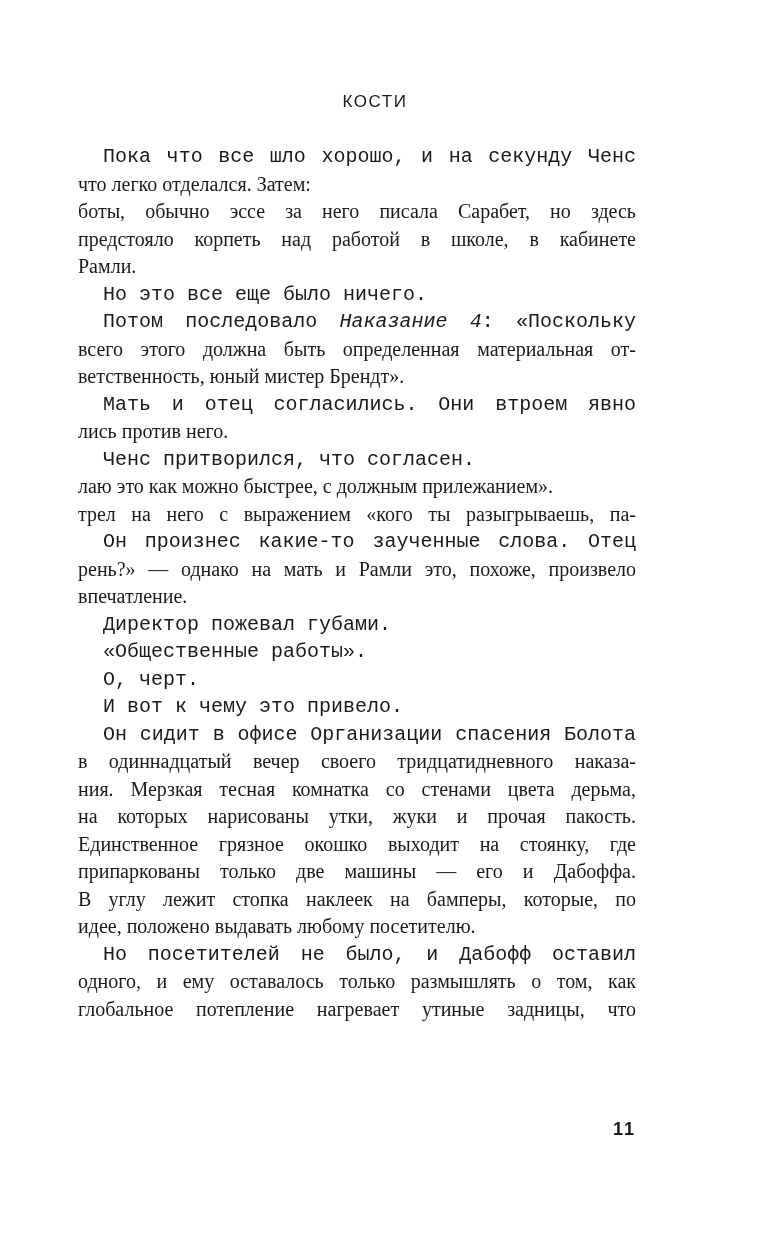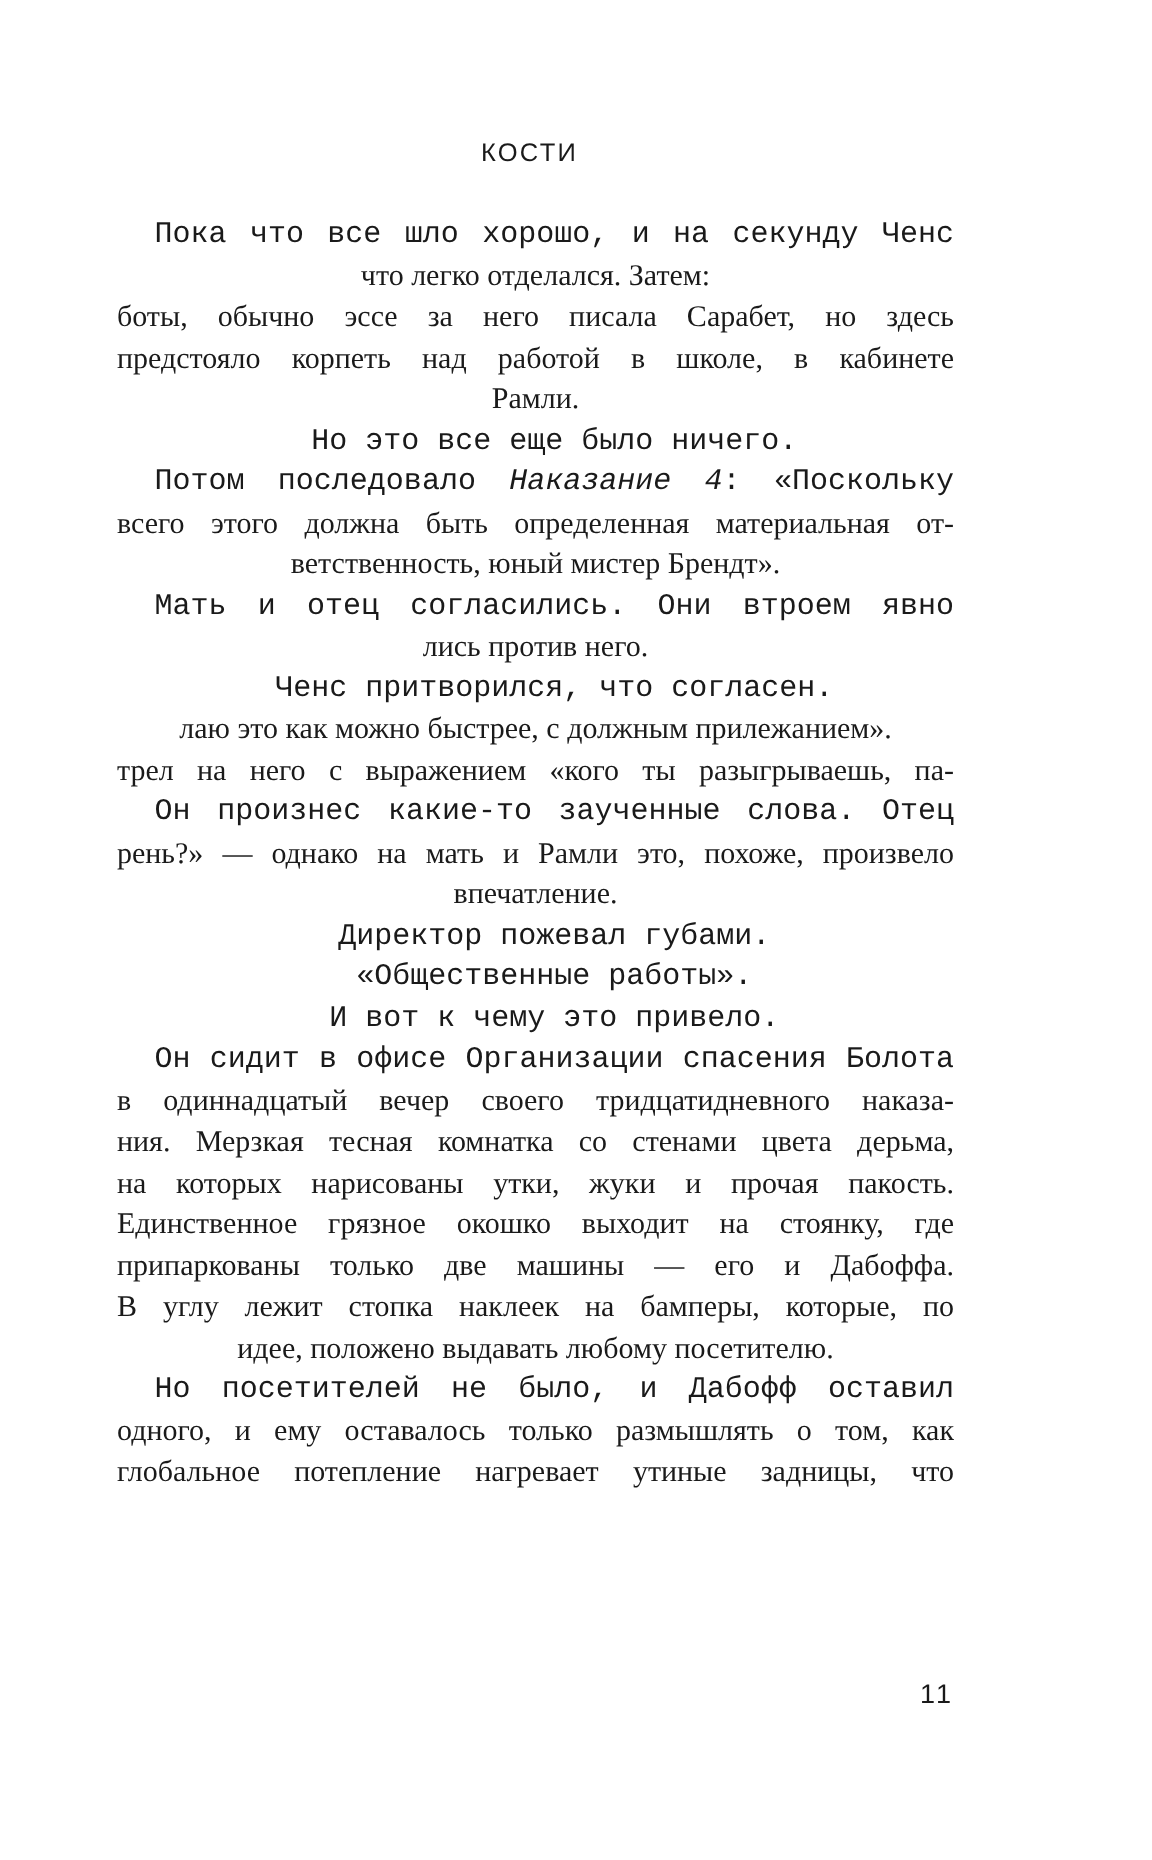--- a/index.html
+++ b/index.html
@@ -12,21 +12,21 @@
     position: relative;
     overflow: hidden;
   }
   .book-page {
     position: absolute;
     inset: 0;
     background: var(--paper, #ffffff);
   }
   .running-head {
     position: absolute;
-    left: 74px;
+    left: 96px;
     top: 92px;
     width: 558px;
     text-align: center;
     font-family: "Liberation Sans", sans-serif;
     font-size: 17px;
     font-weight: 400;
     letter-spacing: 1.5px;
     color: var(--ink, #1a1a1a);
   }
   .body-text {
@@ -34,38 +34,38 @@
     left: 78px;
     top: 143px;
     width: 558px;
     font-size: 20px;
     line-height: 27.5px;
     color: var(--ink, #1a1a1a);
   }
   .line {
     height: 27.5px;
     overflow: hidden;
-    text-align: center;
+    text-align: left;
     white-space: normal;
   }
   .line.fill {
     text-align: justify;
     text-align-last: justify;
   }
   .line.indent { text-indent: 25px; font-family: Liberation Mono, monospace; }
   .line em { font-style: italic; }
   .page-number {
     position: absolute;
     left: 78px;
     top: 1119px;
     width: 558px;
     text-align: right;
     font-family: "Liberation Sans", sans-serif;
     font-size: 18px;
-    font-weight: 400;
+    font-weight: 700;
     letter-spacing: 2px;
     color: var(--ink, #1a1a1a);
   }
 </style>
 </head>
 <body style="--ink: #1a1a1a; --paper: #ffffff;">
 
 <div class="book-page">
   <div class="running-head">КОСТИ</div>
 
@@ -82,20 +82,21 @@
       <div class="line indent fill"><span>Мать и отец согласились. Они втроем явно сговори-</span></div>
       <div class="line"><span>лись против него.</span></div>
       <div class="line indent"><span>Ченс притворился, что согласен.</span></div>
       <div class="line"><span>лаю это как можно быстрее, с должным прилежанием».</span></div>
       <div class="line fill"><span>трел на него с выражением «кого ты разыгрываешь, па-</span></div>
       <div class="line indent fill"><span>Он произнес какие-то заученные слова. Отец смо-</span></div>
       <div class="line fill"><span>рень?» — однако на мать и Рамли это, похоже, произвело</span></div>
       <div class="line"><span>впечатление.</span></div>
       <div class="line indent"><span>Директор пожевал губами.</span></div>
       <div class="line indent"><span>«Общественные работы».</span></div>
+      <div class="line indent"><span>О, черт.</span></div>
       <div class="line indent"><span>И вот к чему это привело.</span></div>
       <div class="line indent fill"><span>Он сидит в офисе Организации спасения Болота</span></div>
       <div class="line fill"><span>в одиннадцатый вечер своего тридцатидневного наказа-</span></div>
       <div class="line fill"><span>ния. Мерзкая тесная комнатка со стенами цвета дерьма,</span></div>
       <div class="line fill"><span>на которых нарисованы утки, жуки и прочая пакость.</span></div>
       <div class="line fill"><span>Единственное грязное окошко выходит на стоянку, где</span></div>
       <div class="line fill"><span>припаркованы только две машины — его и Дабоффа.</span></div>
       <div class="line fill"><span>В углу лежит стопка наклеек на бамперы, которые, по</span></div>
       <div class="line"><span>идее, положено выдавать любому посетителю.</span></div>
       <div class="line indent fill"><span>Но посетителей не было, и Дабофф оставил Ченса</span></div>

